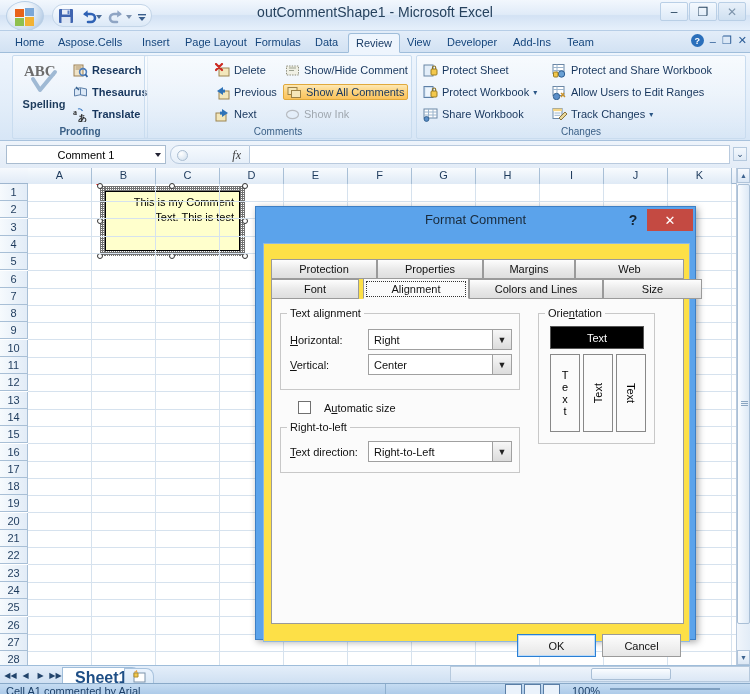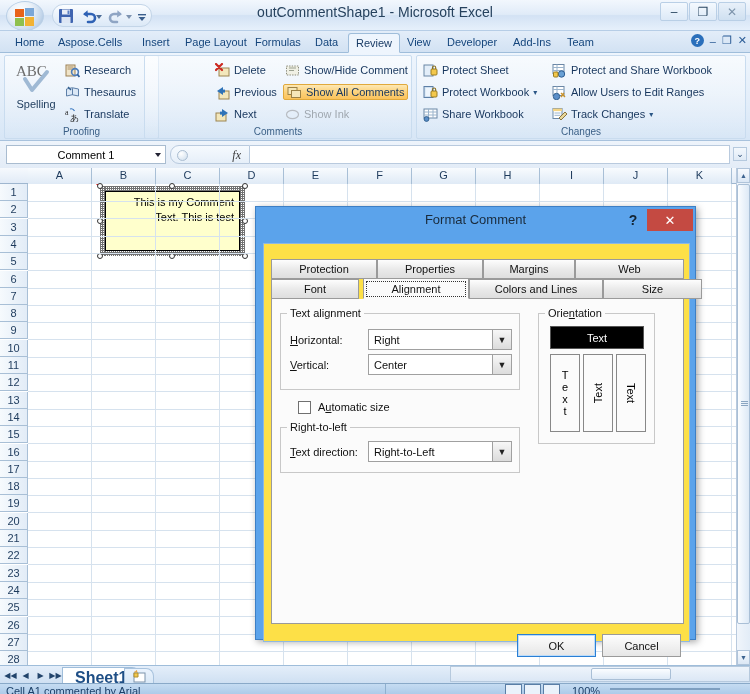--- a/index.html
+++ b/index.html
@@ -193,21 +193,21 @@
   .gbox { position:absolute; border:1px solid #c8c8c8; }
   .gbox-lg { position:absolute; top:-7px; left:6px; background:#fbfbfb; padding:0 3px;
     font-size:11px; color:#111; }
   .frow { position:absolute; display:flex; align-items:center; }
   .flabel { font-size:11px; color:#111; }
   .sel-box { position:relative; height:21px; background:#fff; border:1px solid #a0a0a0;
     font-size:11px; color:#111; display:flex; align-items:center; padding-left:5px; cursor:pointer; }
   .sel-arrow { position:absolute; right:0; top:0; width:19px; height:19px;
     background: linear-gradient(180deg,#f7f7f7,#dcdcdc); border-left:1px solid #a0a0a0;
     display:flex; align-items:center; justify-content:center; font-size:9px; color:#222; }
-  .cbx-row { position:absolute; display:flex; align-items:flex-start; gap:7px; cursor:pointer; }
+  .cbx-row { position:absolute; display:flex; align-items:center; gap:13px; cursor:pointer; }
   .cbx { width:13px;height:13px; background:#fff; border:1px solid #707070; }
   .o-sel { position:absolute; background:#000; border:1px solid #555; color:#fff;
     font-size:11px; display:flex; align-items:center; justify-content:center; cursor:pointer; }
   .o-cell { position:absolute; background:#fbfbfb; border:1px solid #888; cursor:pointer;
     display:flex; align-items:center; justify-content:center; }
   .o-stack { font-size:11px; color:#000; line-height:12px; text-align:center; }
   .o-rot-up { font-size:11px; color:#000; writing-mode:vertical-rl; transform:rotate(180deg); }
   .o-rot-dn { font-size:11px; color:#000; writing-mode:vertical-rl; }
 
   .dbtn { position:absolute; height:23px; width:79px;
@@ -296,21 +296,21 @@
     <div class="helpbtns">
       <span style="display:inline-flex;align-items:center;justify-content:center;width:13px;height:13px;border-radius:50%;background:#2a6fbb;color:#fff;font-size:9px;font-weight:bold;">?</span>
       <span>–</span>
       <span>❐</span>
       <span>✕</span>
     </div>
   </div>
 
   <div class="ribbon">
 
-    <div class="group" style="left:4px; width:155px;">
+    <div class="group" style="left:12px; width:136px;font-weight:bold;">
       <div class="bigbtn" style="left:4px; top:4px; width:54px;">
         <svg width="46" height="38" viewBox="0 0 46 38" style="margin:0 auto;display:block;">
           <text x="3" y="16" font-family="Liberation Serif, serif" font-size="15" fill="#6c6c6c" letter-spacing="0">ABC</text>
           <path d="M12 19 L19 30 L34 12" stroke="#9fb9d4" stroke-width="4" fill="none" stroke-linecap="round" stroke-linejoin="round"></path>
         </svg>
         <div class="lbl">Spelling</div>
       </div>
 
       <div class="small-item" style="left:60px; top:6px;">
         <span class="ic">

